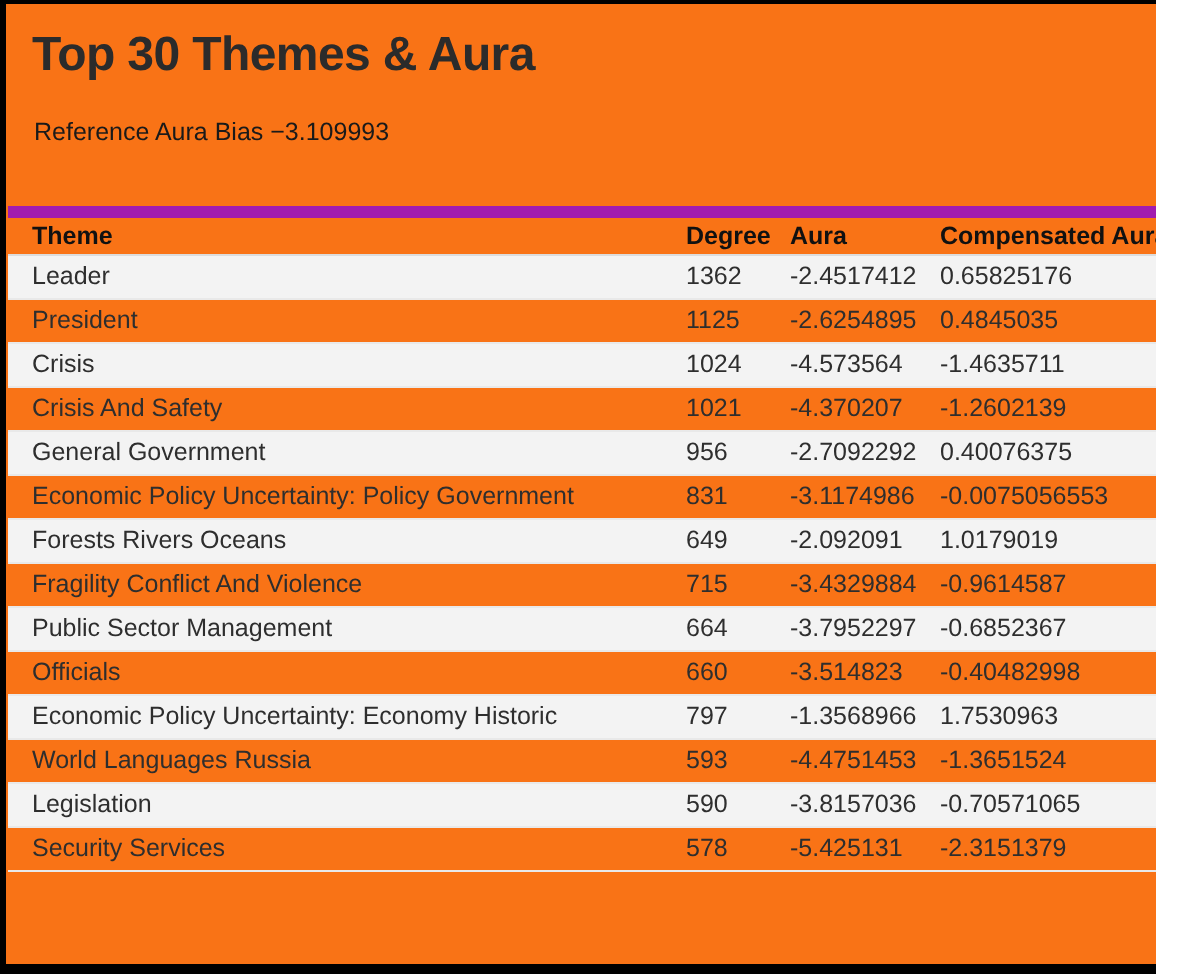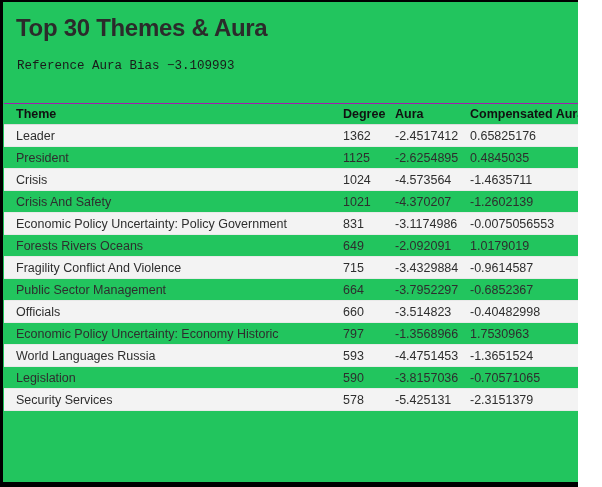--- a/index.html
+++ b/index.html
@@ -1,38 +1,38 @@
 <!DOCTYPE html>
 <html><head>
 <meta charset="utf-8">
 <style>
   * { margin:0; padding:0; box-sizing:border-box; }
   html,body { width:602px; height:487px; background:#ffffff; overflow:hidden;
               font-family:"Liberation Sans", sans-serif; }
   .frame {
     position:absolute; left:0; top:0; width:578px; height:487px;
-    background:#22c55e;
+    background:#f97316;
     border-left:3px solid #000;
     border-top:2px solid #000;
     border-bottom:5px solid #000;
     overflow:hidden;
   }
   .page-title {
     margin:12px 0 0 13px;
     font-size:24px; font-weight:bold; color:#2b2b2b; letter-spacing:-0.3px;
   }
   .page-subtitle {
     margin:17px 0 12px 14px;
-    font-family:Liberation Mono, monospace;
+    font-family:Liberation Sans, sans-serif;
     font-size:12.5px; color:#1a1a1a;
   }
   table.themes {
     border-collapse:collapse; table-layout:fixed;
     width:575px; margin:30px 0 0 1px;
-    border-top:1px solid #a21caf;
+    border-top:6px solid #a21caf;
   }
   col.c-theme { width:339px; }
   col.c-degree { width:52px; }
   col.c-aura { width:75px; }
   col.c-comp { width:109px; }
   th {
     text-align:left; font-size:12.5px; font-weight:bold; color:#111;
     height:21px; border-bottom:1px solid #dcdcdc; white-space:nowrap;
   }
   td {
@@ -83,20 +83,26 @@
           <td>-4.573564</td>
           <td>-1.4635711</td>
         </tr>
         <tr>
           <td>Crisis And Safety</td>
           <td>1021</td>
           <td>-4.370207</td>
           <td>-1.2602139</td>
         </tr>
         <tr>
+          <td>General Government</td>
+          <td>956</td>
+          <td>-2.7092292</td>
+          <td>0.40076375</td>
+        </tr>
+        <tr>
           <td>Economic Policy Uncertainty: Policy Government</td>
           <td>831</td>
           <td>-3.1174986</td>
           <td>-0.0075056553</td>
         </tr>
         <tr>
           <td>Forests Rivers Oceans</td>
           <td>649</td>
           <td>-2.092091</td>
           <td>1.0179019</td>

